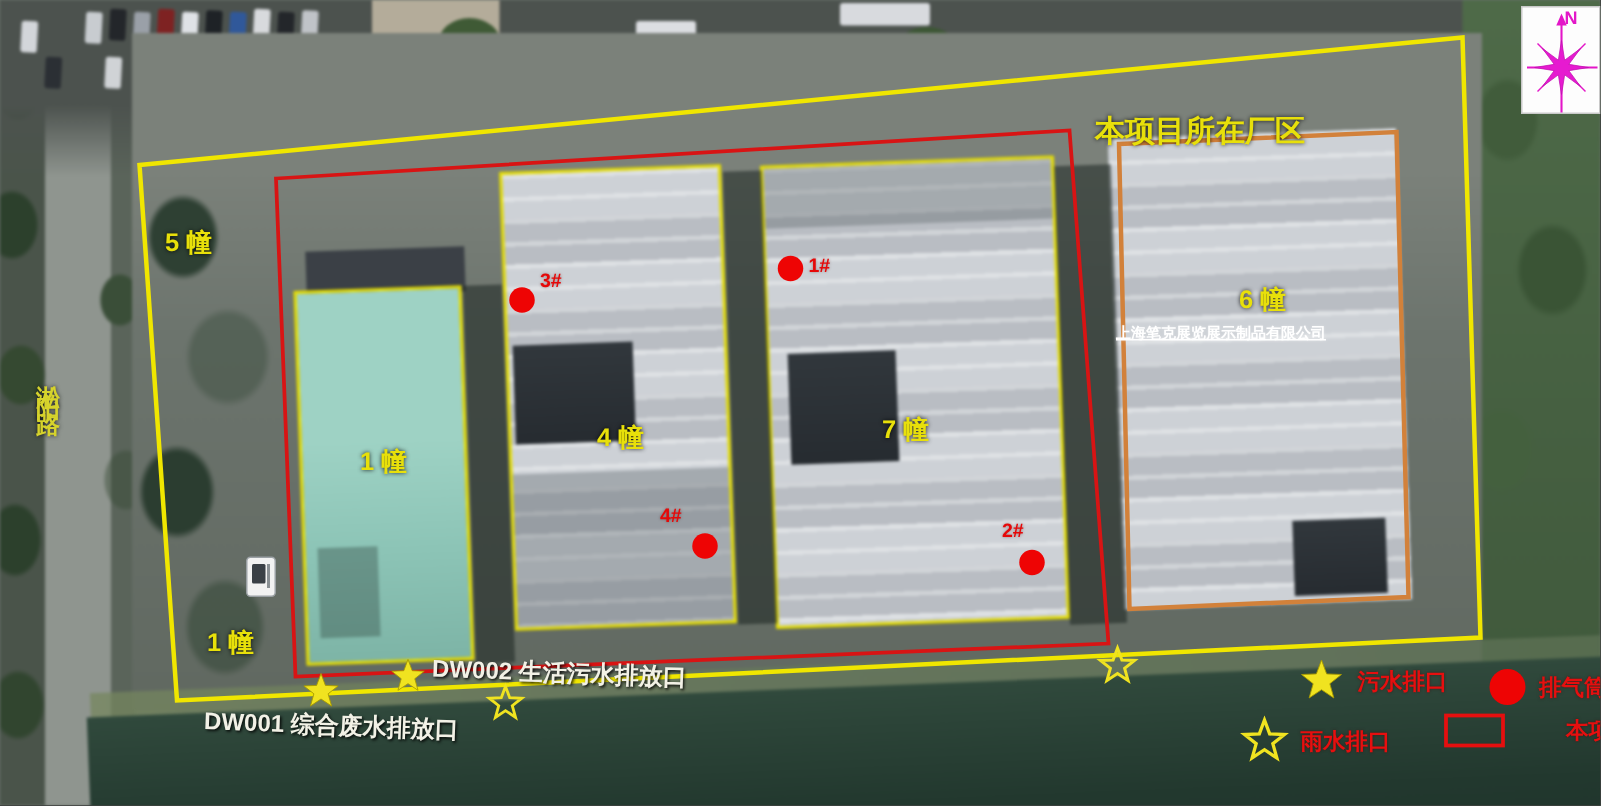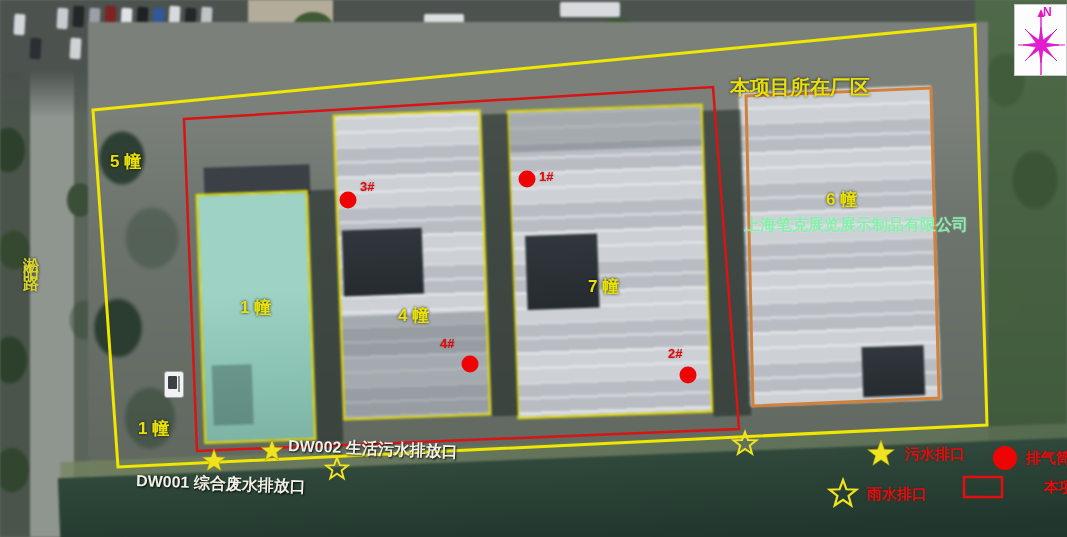--- a/index.html
+++ b/index.html
@@ -72,21 +72,21 @@
     left:60px;top:456px;width:1110px;height:130px;transform:rotate(-2.3deg);
     background:linear-gradient(180deg,#30493c,#22382e 60%,#1e322a);
   }
   
   #overlay{position:absolute;left:0;top:0;width:1067px;height:537px;pointer-events:none;}
   
   .lbl{position:absolute;font-weight:bold;white-space:nowrap;}
   .lbl-yellow{color:#e8e00a;text-shadow:0 0 3px rgba(0,0,0,.85);font-size:17px;}
   .lbl-red{color:#e60808;font-size:13px;text-shadow:0 0 2px rgba(80,0,0,.4);}
   .lbl-white{color:#f2f1e6;font-size:16px;text-shadow:1px 1px 2px rgba(0,0,0,.9);transform:rotate(2deg);}
-  .lbl-black{color:#86efac;font-size:16px;text-shadow:0 0 2px rgba(255,255,255,.35);}
+  .lbl-black{color:#ffffff;font-size:10px;text-shadow:0 0 2px rgba(255,255,255,.35);text-decoration:underline;}
   .road-name{
     writing-mode:vertical-rl;letter-spacing:9px;font-size:16px;color:#d6d32c;
     text-shadow:0 0 3px rgba(0,0,0,.7);
   }
   
   .legend-item{position:absolute;display:flex;align-items:center;gap:7px;}
   .legend-label{color:#e60f0f;font-weight:bold;font-size:15px;text-shadow:0 0 2px rgba(60,0,0,.5);white-space:nowrap;}
   
   #compass{
     position:absolute;left:1014px;top:4px;width:53px;height:72px;
@@ -199,21 +199,21 @@
 
     <use href="#star-shape" transform="translate(337,469) scale(0.95)" fill="none" stroke="#f0e320" stroke-width="2"></use>
     <use href="#star-shape" transform="translate(745,444)" fill="none" stroke="#f0e320" stroke-width="2"></use>
   </svg>
 
   <div class="lbl road-name" style="left:20px;top:244px;">淞阳路</div>
 
   <div class="lbl lbl-yellow" style="left:110px;top:150px;">5 幢</div>
   <div class="lbl lbl-yellow" style="left:138px;top:417px;">1 幢</div>
   <div class="lbl lbl-yellow" style="left:240px;top:296px;">1 幢</div>
-  <div class="lbl lbl-yellow" style="left:398px;top:280px;margin-top:24px;">4 幢</div>
+  <div class="lbl lbl-yellow" style="left:398px;top:280px;">4 幢</div>
   <div class="lbl lbl-yellow" style="left:588px;top:275px;">7 幢</div>
   <div class="lbl lbl-yellow" style="left:826px;top:188px;">6 幢</div>
 
   <div class="lbl lbl-yellow" style="left:730px;top:74px;font-size:20px;">本项目所在厂区</div>
   <div class="lbl lbl-black" style="left:744px;top:215px;">上海笔克展览展示制品有限公司</div>
 
   <div class="lbl lbl-red" style="left:360px;top:179px;">3#</div>
   <div class="lbl lbl-red" style="left:539px;top:169px;">1#</div>
   <div class="lbl lbl-red" style="left:440px;top:336px;">4#</div>
   <div class="lbl lbl-red" style="left:668px;top:346px;">2#</div>

